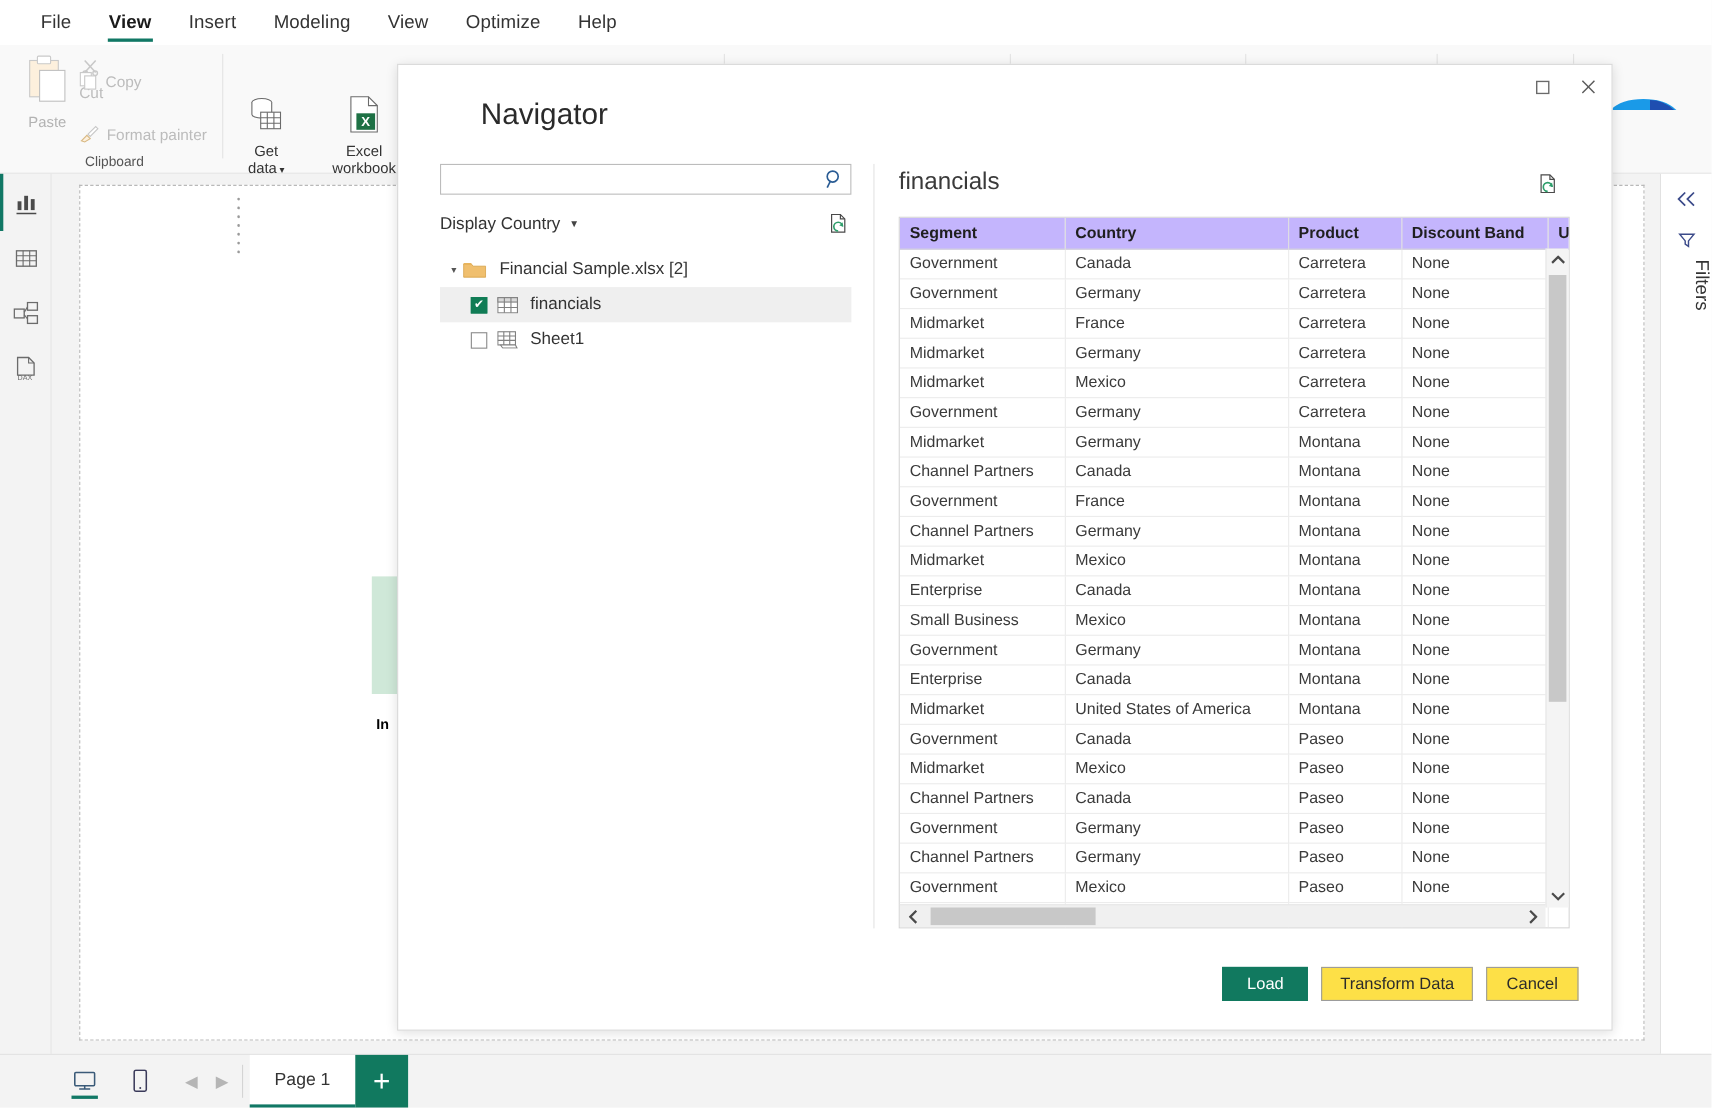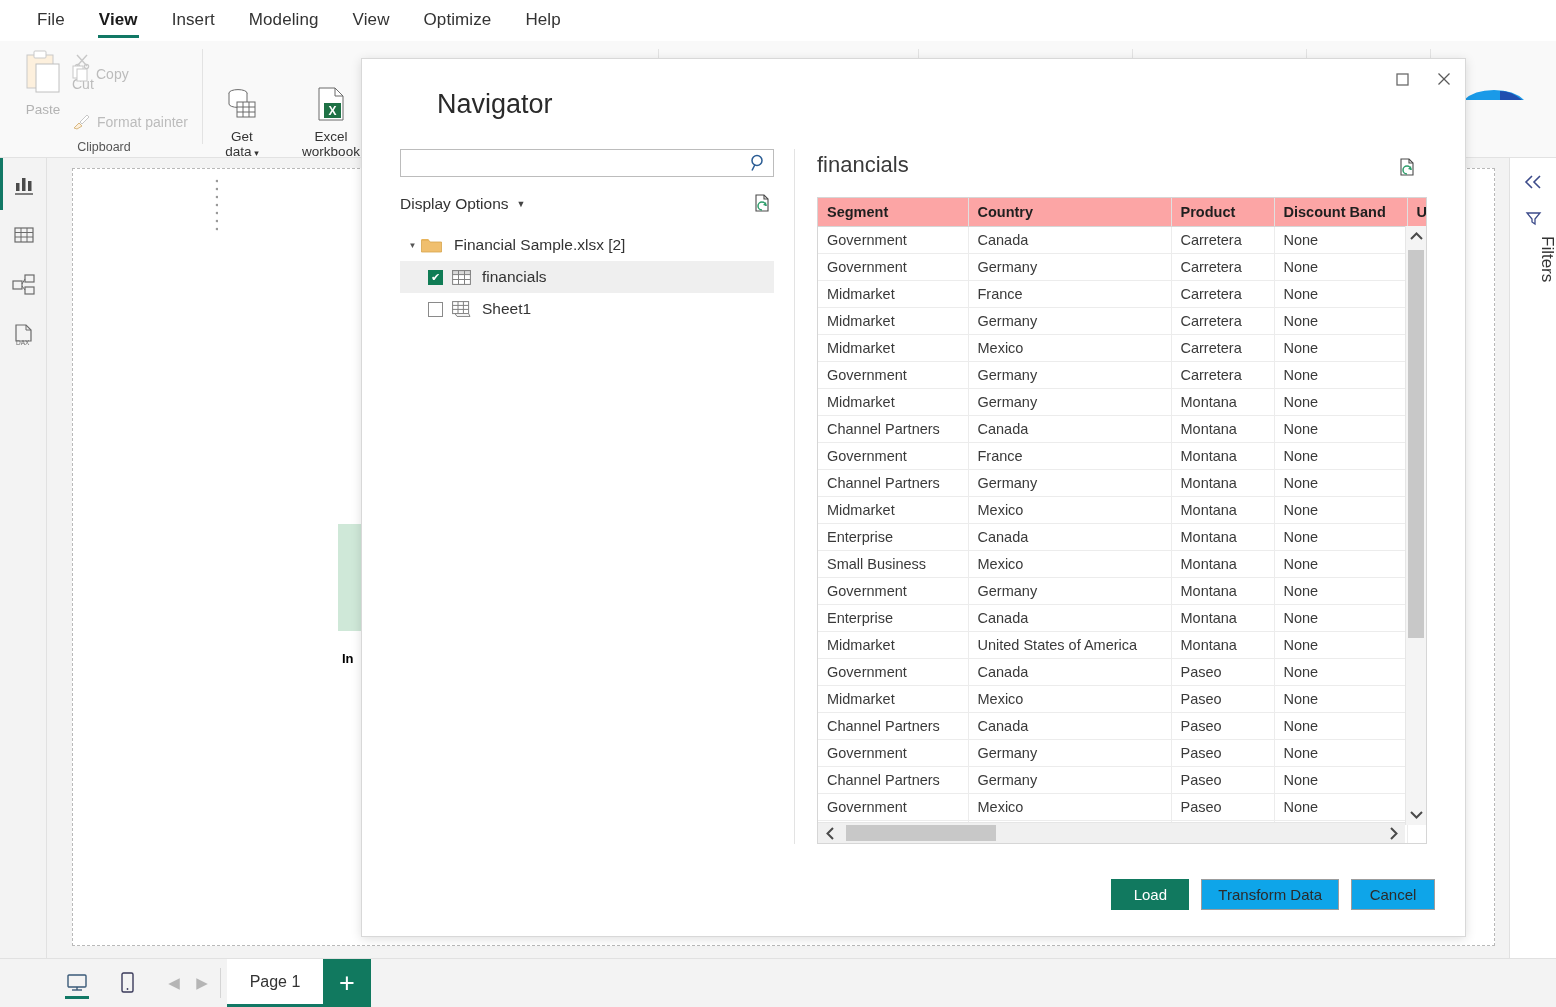--- a/index.html
+++ b/index.html
@@ -133,42 +133,42 @@
   .folder-ico { width: 21px; height: 16px; margin-right: 12px; flex: 0 0 auto; }
 
   
   .nav-right { position: absolute; left: 432px; top: 90px; right: 38px; bottom: 92px;
                border-left: 1px solid #e3e3e3; padding-left: 22px; }
   .prev-title { font-size: 22px; color: #3a3a3a; margin-top: 3px; }
   .prev-refresh { position: absolute; right: 10px; top: 8px; }
   .grid-wrap { position: absolute; left: 22px; right: 0; top: 48px; bottom: 0;
                border: 1px solid #d6d6d6; background: #fff; overflow: hidden; }
   table.grid { border-collapse: collapse; table-layout: fixed; width: 100%; }
-  table.grid th { background: #fca5a5; font-size: 14.5px; color: #1f1f1f; text-align: left;
+  table.grid th { background: #c4b5fd; font-size: 14.5px; color: #1f1f1f; text-align: left;
                   padding: 6px 9px; border-right: 1px solid #e0e0e0;
                   border-bottom: 1px solid #d6d6d6; height: 27px; font-weight: bold; }
   table.grid td { font-size: 14.5px; color: #3a3a3a; padding: 5px 9px; height: 26px;
                   border-right: 1px solid #ececec; border-bottom: 1px solid #ececec;
                   white-space: nowrap; overflow: hidden; }
   .vscroll { position: absolute; right: 0; top: 28px; bottom: 18px; width: 21px;
              background: #f4f4f4; border-left: 1px solid #e6e6e6; }
   .vs-arrow { position: absolute; left: 0; width: 21px; height: 21px; display: flex;
               align-items: center; justify-content: center; color: #4a4a4a; font-size: 13px; }
   .vs-thumb { position: absolute; left: 2px; right: 2px; background: #c8c8c8; }
   .hscroll { position: absolute; left: 0; right: 21px; bottom: 0; height: 21px;
              background: #f0f0f0; border-top: 1px solid #e6e6e6; }
   .hs-arrow { position: absolute; top: 0; width: 24px; height: 20px; display: flex;
               align-items: center; justify-content: center; color: #4a4a4a; font-size: 15px; }
   .hs-thumb { position: absolute; top: 2px; height: 16px; background: #c8c8c8; }
 
   
   .dlg-footer { position: absolute; right: 30px; bottom: 26px; display: flex; gap: 12px; }
   .btn { height: 31px; min-width: 84px; padding: 0 16px; font-size: 15px;
          display: flex; align-items: center; justify-content: center;
-         border: 1px solid #9c9c9c; background: #0ea5e9; color: #2b2b2b; cursor: default; }
+         border: 1px solid #9c9c9c; background: #fde047; color: #2b2b2b; cursor: default; }
   .btn.primary { background: #11795f; border-color: #11795f; color: #ffffff; min-width: 78px; margin-left: 19px; }
 </style>
 </head>
 <body>
 
 <div id="app">
 
   <div class="ribbon-tabs">
     <div class="tab">File</div>
     <div class="tab active">View</div>
@@ -451,21 +451,21 @@
         <span class="search-ico">
           <svg width="17" height="18" viewBox="0 0 17 18">
             <circle cx="8" cy="6.5" r="5" fill="none" stroke="#2a5c94" stroke-width="1.5"></circle>
             <line x1="6" y1="10.5" x2="3" y2="16.5" stroke="#2a5c94" stroke-width="1.5"></line>
           </svg>
         </span>
       </div>
 
       <div class="disp-row">
         <span class="disp-opt">
-          <span>Display Options</span><span class="caret-dn">▼</span>
+          <span>Display Country</span><span class="caret-dn">▼</span>
         </span>
         <span class="refresh-ico">
           <svg width="19" height="21" viewBox="0 0 19 21">
             <path d="M3 2 h8 l4 4 v12 H3 Z" fill="#fff" stroke="#4a4a4a" stroke-width="1.1"></path>
             <path d="M11 2 v4 h4" fill="none" stroke="#4a4a4a" stroke-width="1.1"></path>
             <path d="M9 17 a4 4 0 1 1 4 -4" fill="none" stroke="#2e9e6b" stroke-width="1.5"></path>
             <path d="M13 9 l0.5 4 l-3.5 -1" fill="#2e9e6b"></path>
           </svg>
         </span>
       </div>

